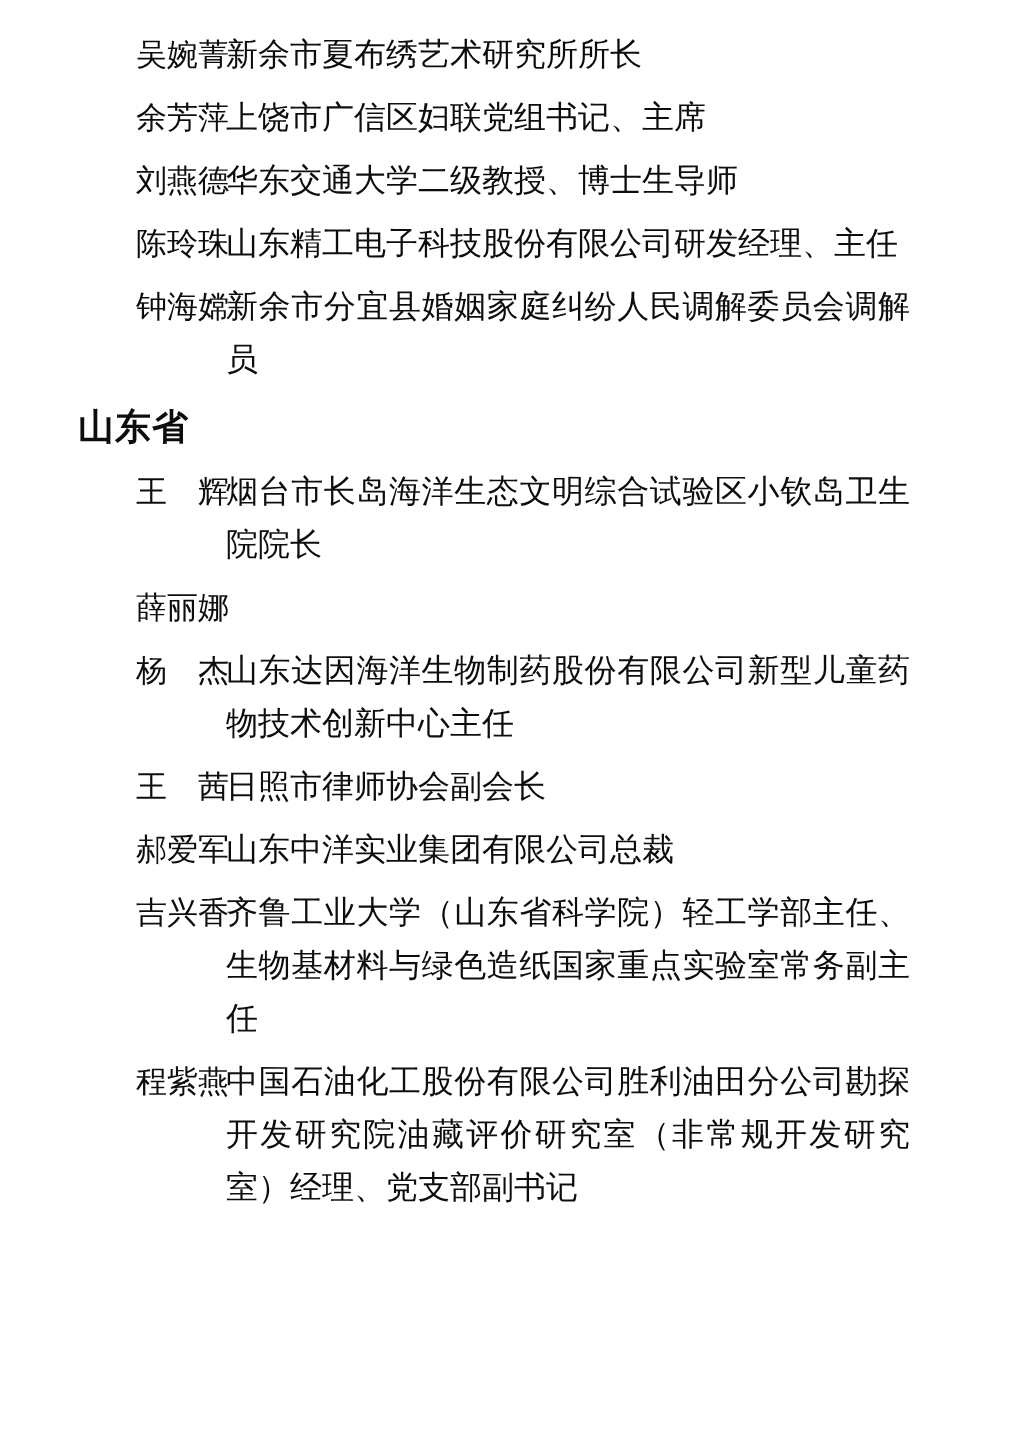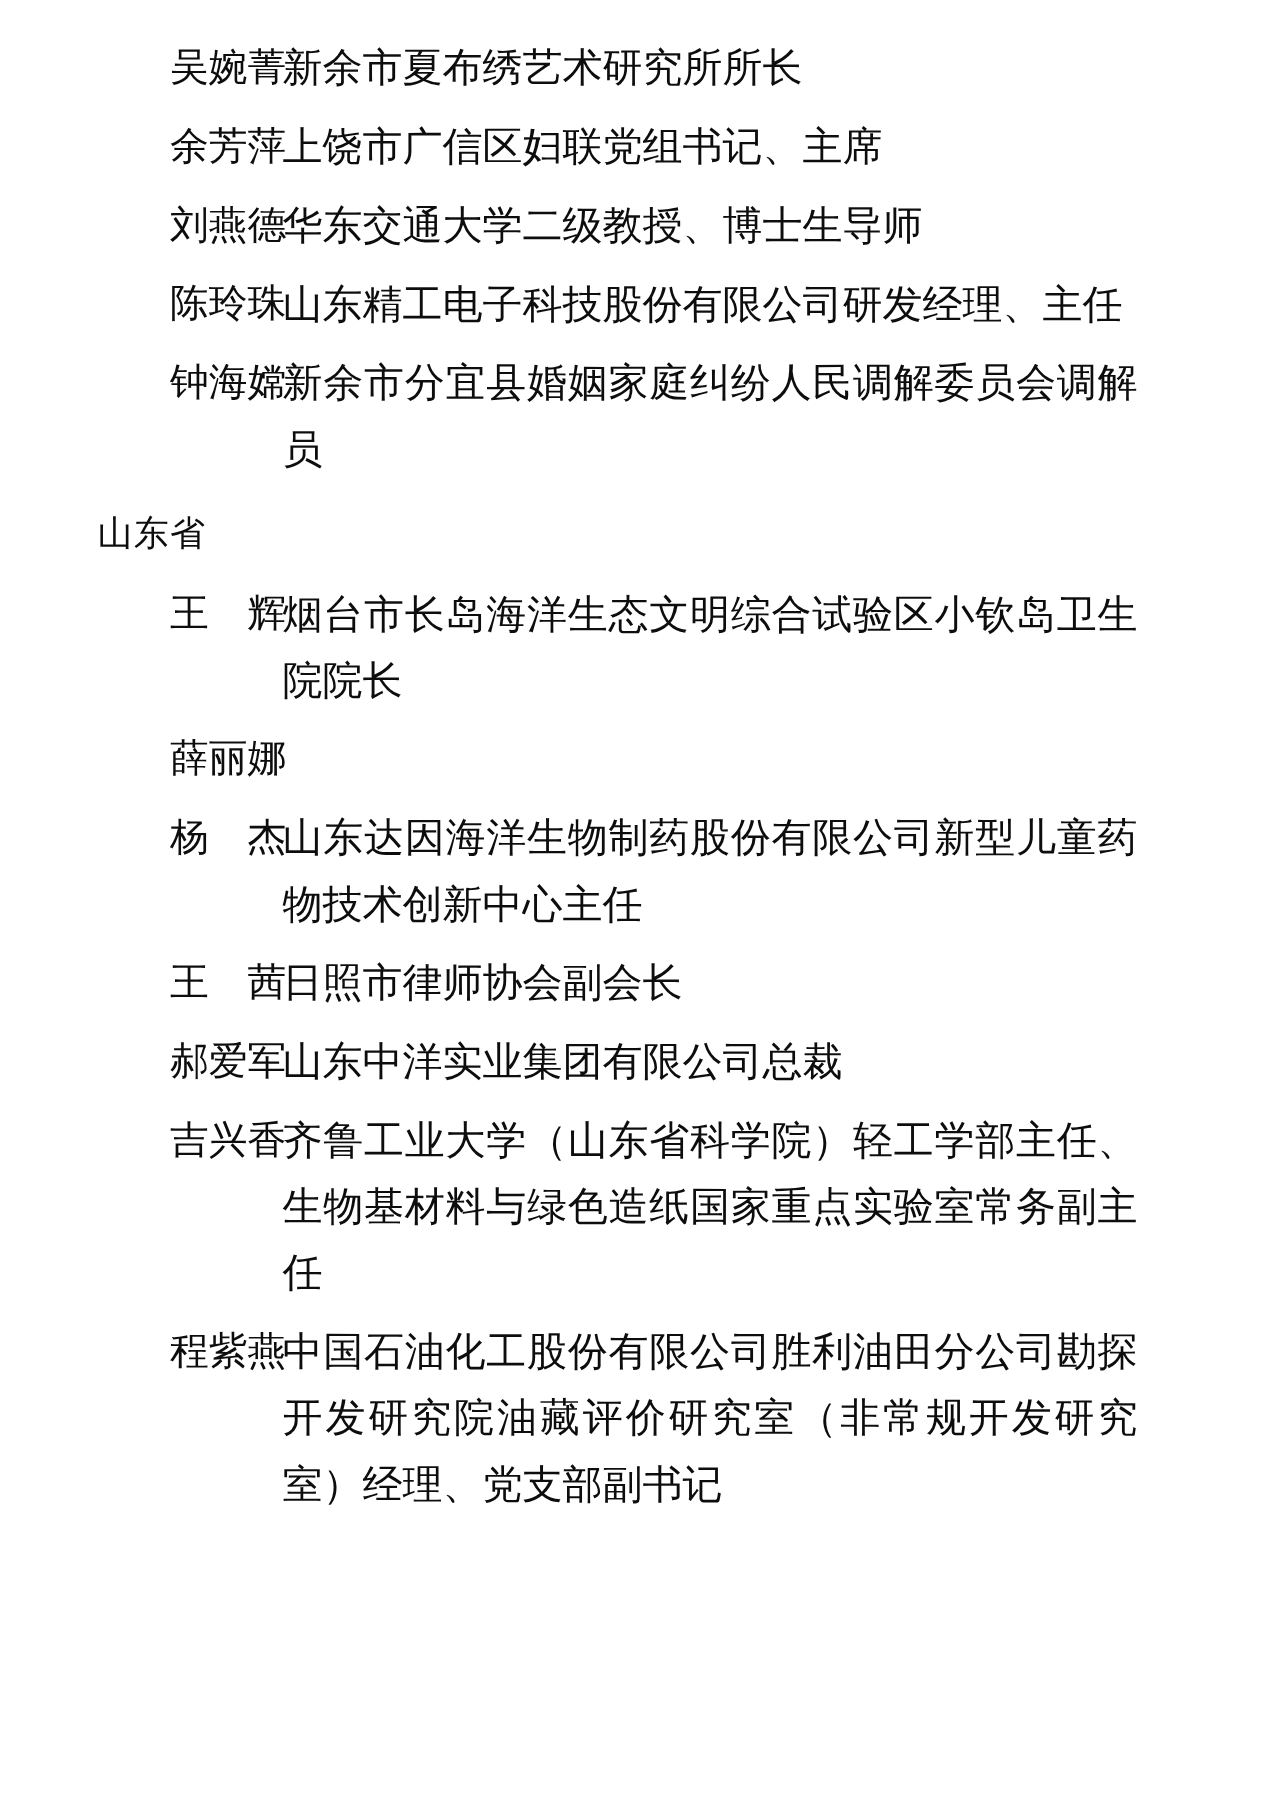--- a/index.html
+++ b/index.html
@@ -37,23 +37,23 @@
   }
   .entry .desc {
     flex: 1 1 auto;
     font-size: 32px;
     line-height: 53px;
     text-align: justify;
     text-justify: inter-ideograph;
     padding-right: 6px;
   }
   .section-heading {
-    font-size: 28px;
+    font-size: 36px;
     line-height: 53px;
-    font-weight: normal;
+    font-weight: bold;
     font-family: "DejaVu Sans", "Liberation Sans", sans-serif;
     margin: 14px 0 12px 0;
     padding-left: 20px;
     letter-spacing: 1px;
   }
 </style>
 </head>
 <body>
 
 <div class="page">

